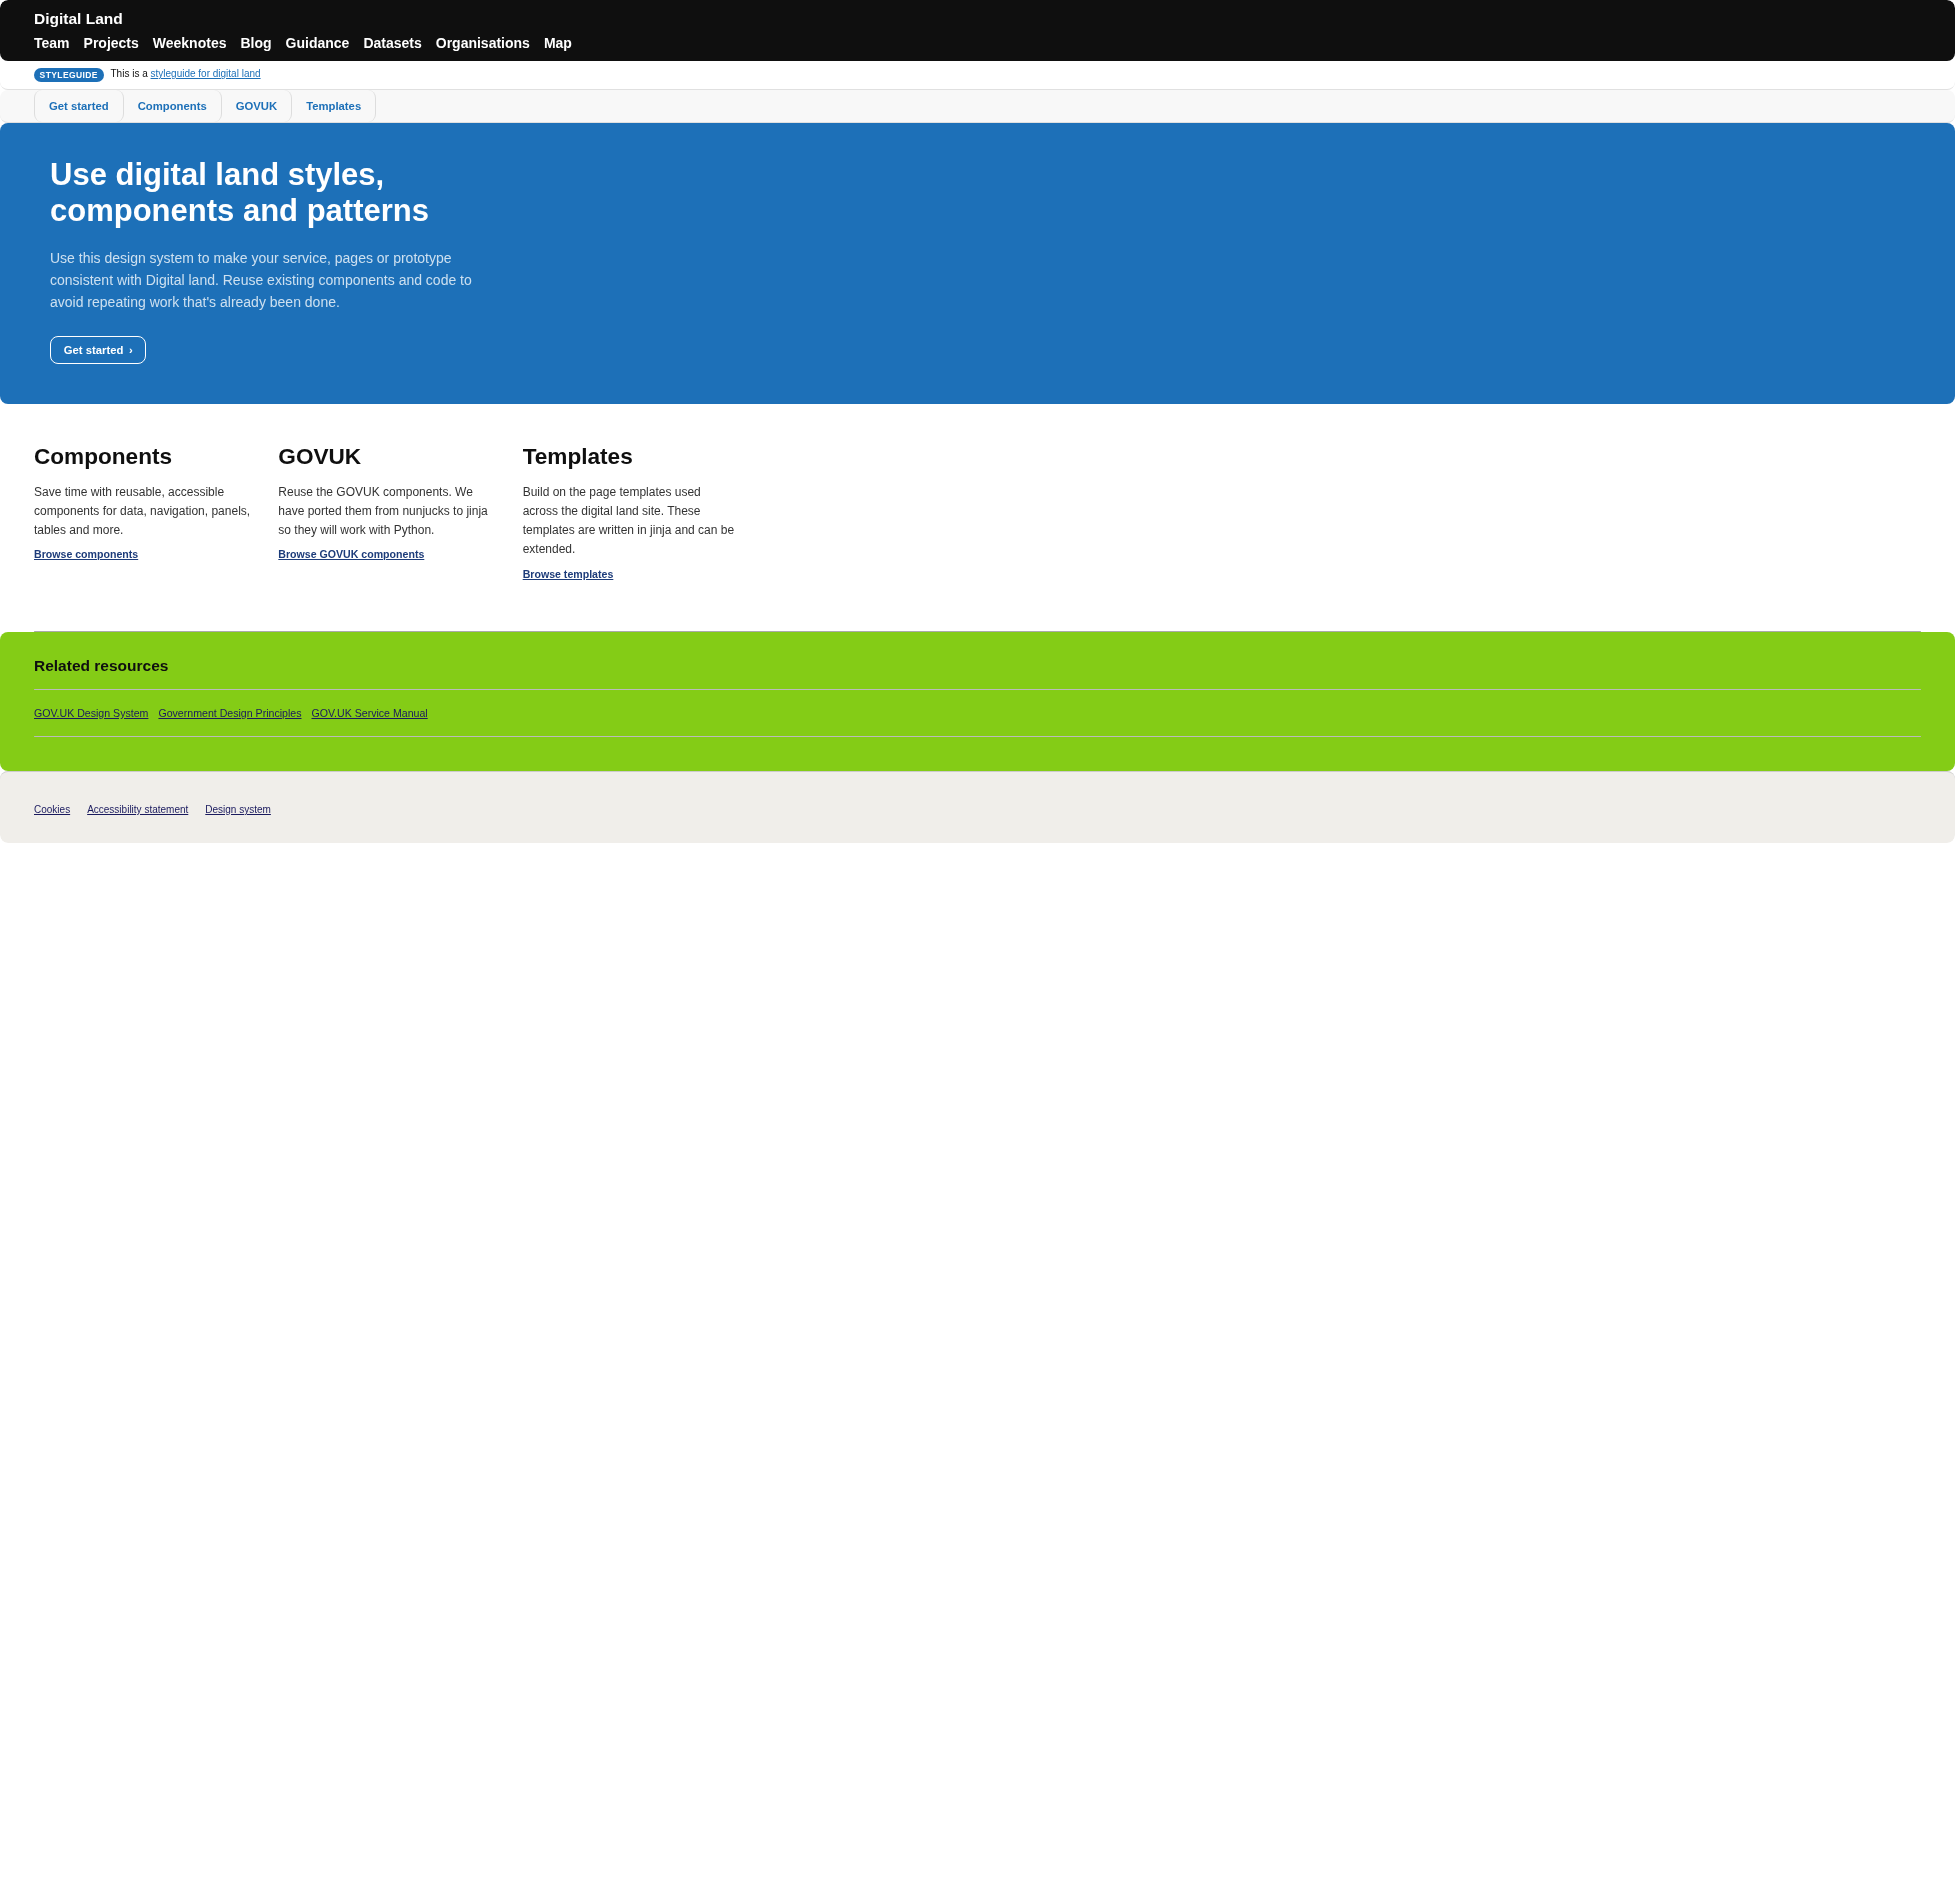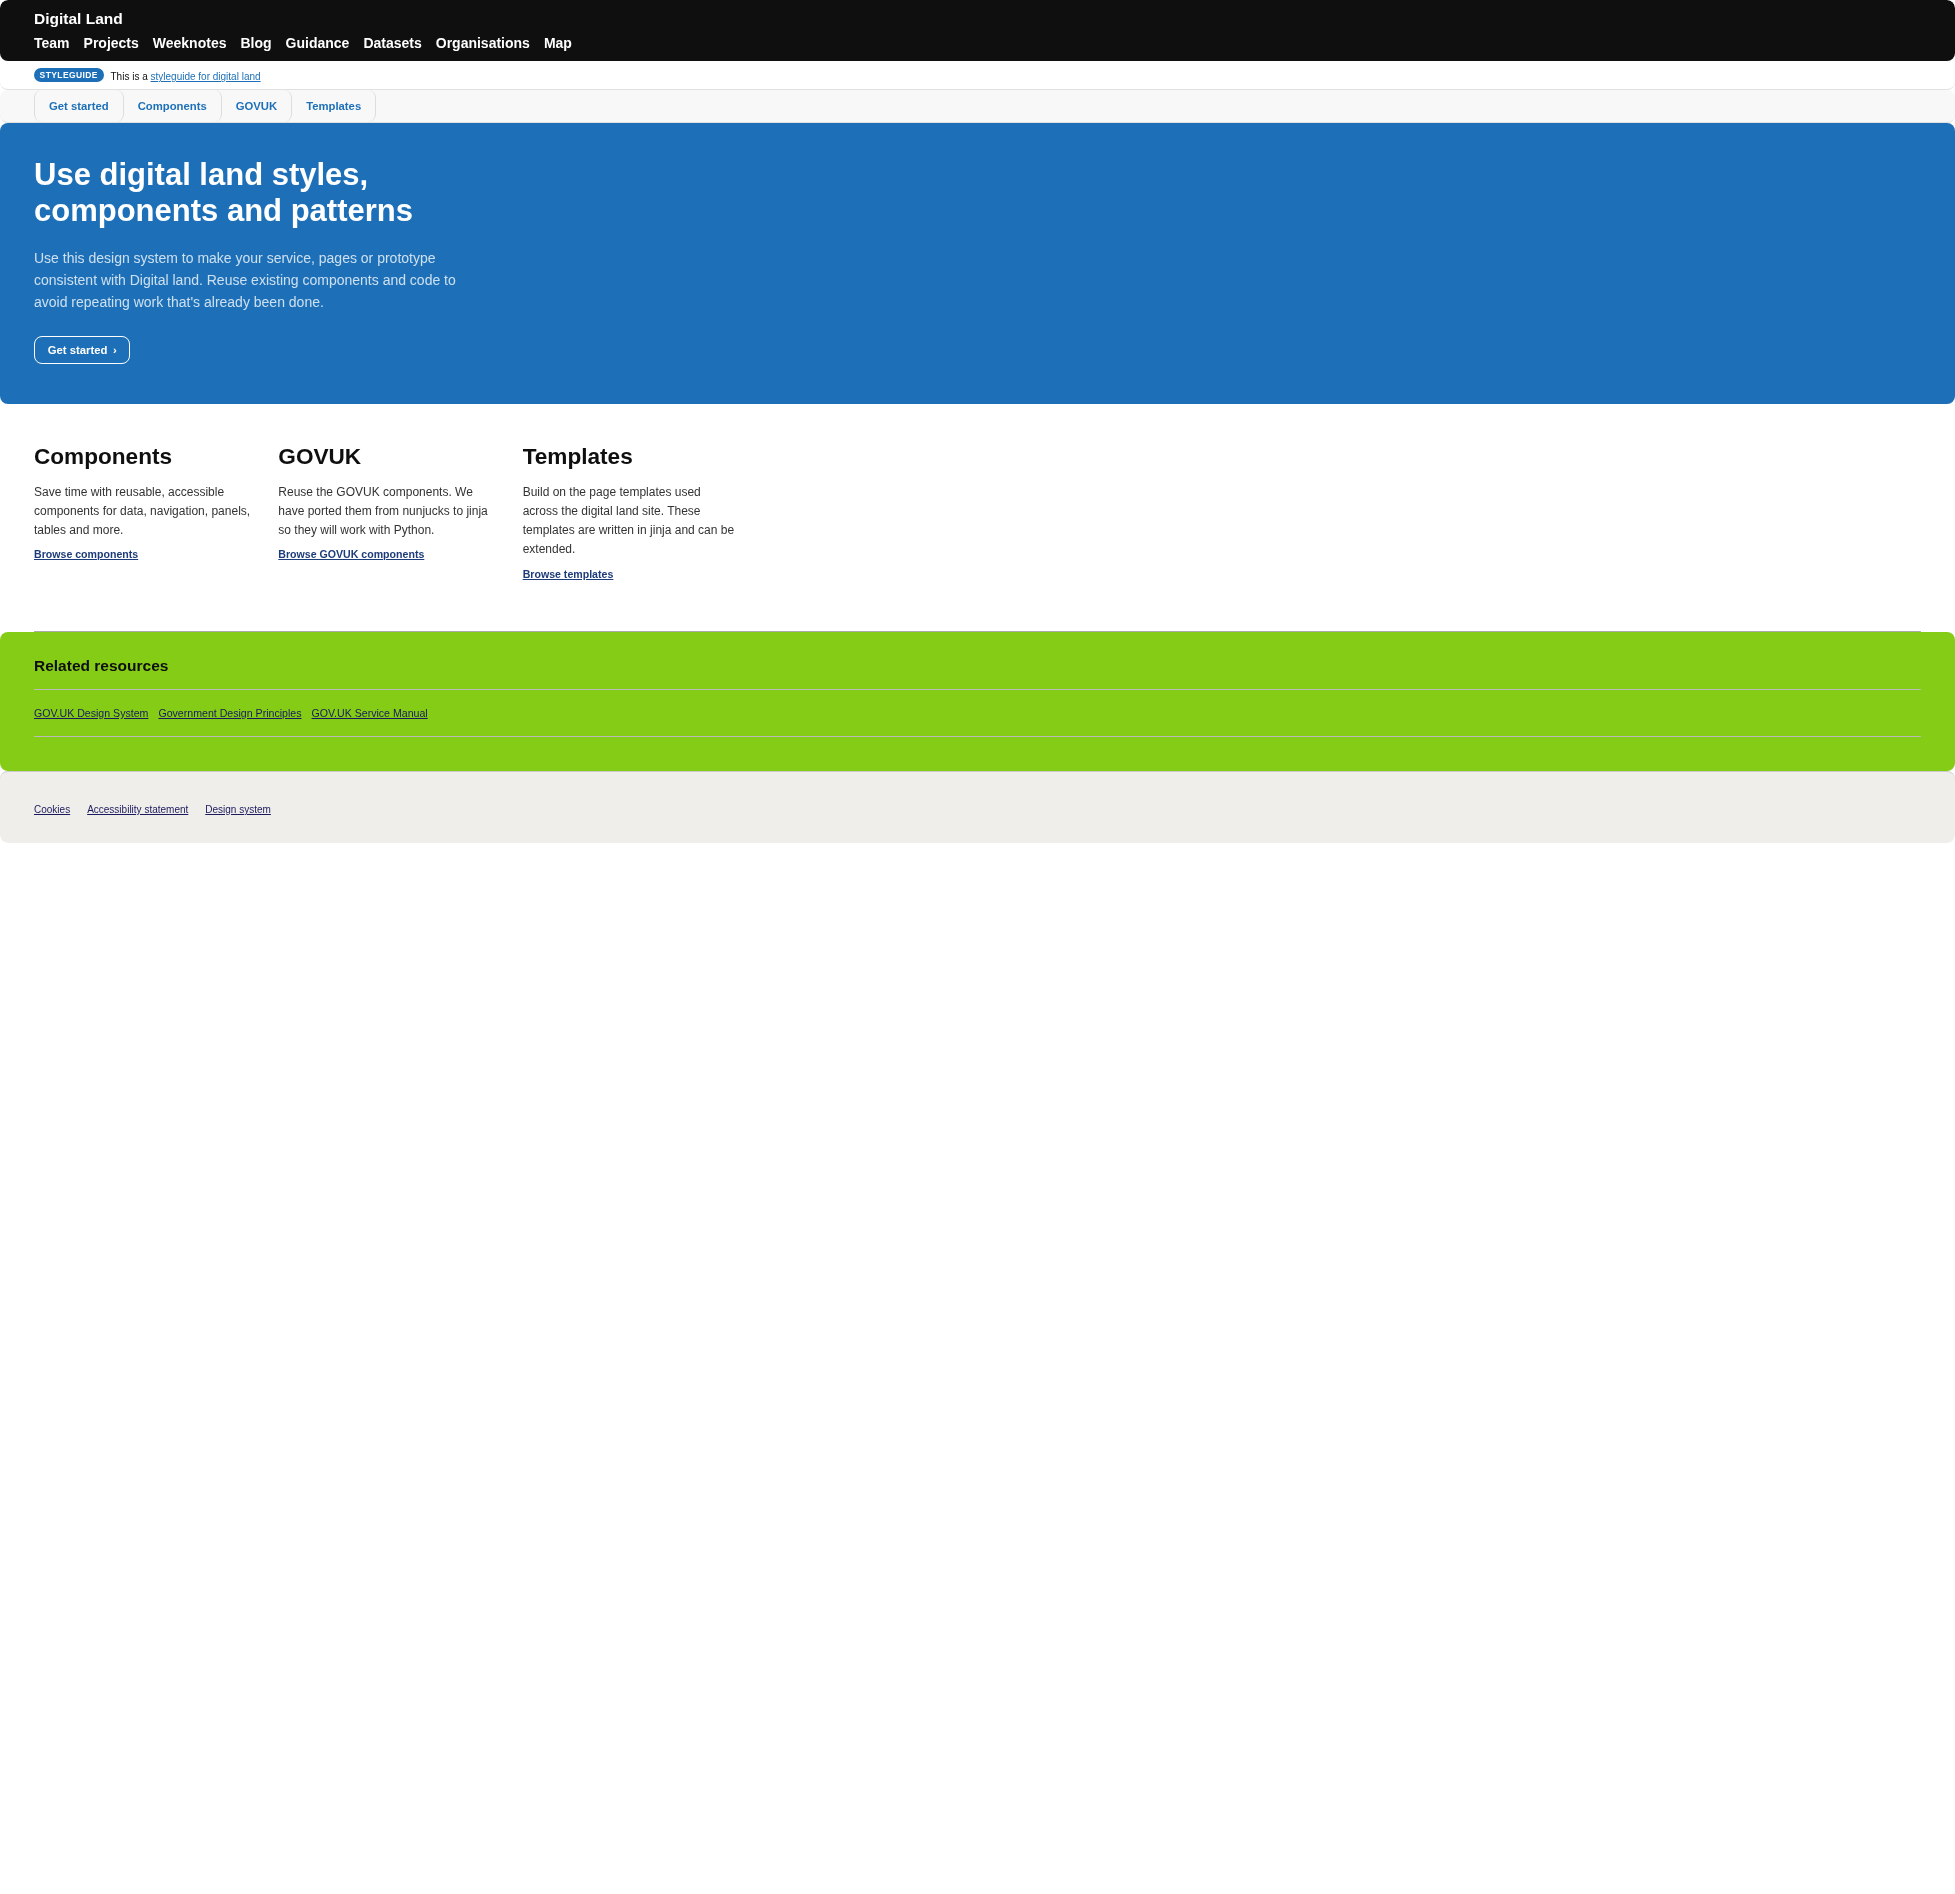--- a/index.html
+++ b/index.html
@@ -35,21 +35,21 @@
       margin-right: 14px;
       margin-top: 48px;
     }
 
     
     .styleguide-bar {
       background: #fff;
       border-bottom: 0.7px solid #e0e0e0;
       padding: 7px 34px;
       display: flex;
-      align-items: flex-end;
+      align-items: flex-start;
       gap: 7px;
     }
     .styleguide-badge {
       background: #1d70b8;
       color: #fff;
       font-size: 8.5px;
       font-weight: 700;
       padding: 2.1px 5.6px;
       letter-spacing: 0.4px;
     }
@@ -79,21 +79,21 @@
       display: block;
       border-right: 0.7px solid #ddd;
     }
     .secondary-nav a:first-child {
       border-left: 0.7px solid #ddd;
     }
 
     
     .hero {
       background: #1d70b8;
-      padding: 34px 34px 40px;
+      padding: 34px 50px 40px;
     }
     .hero h1 {
       color: #fff;
       font-size: 31px;
       font-weight: 700;
       line-height: 1.15;
       max-width: 458px;
       margin-bottom: 20px;
     }
     .hero p {

